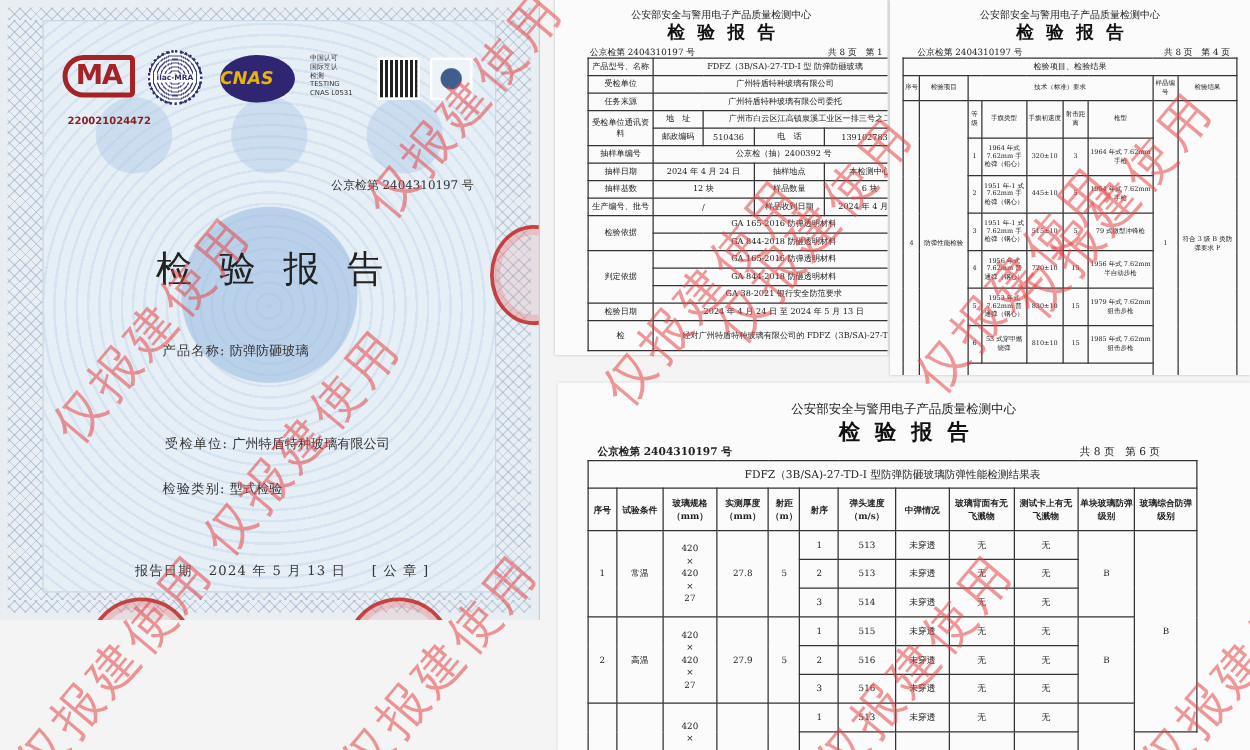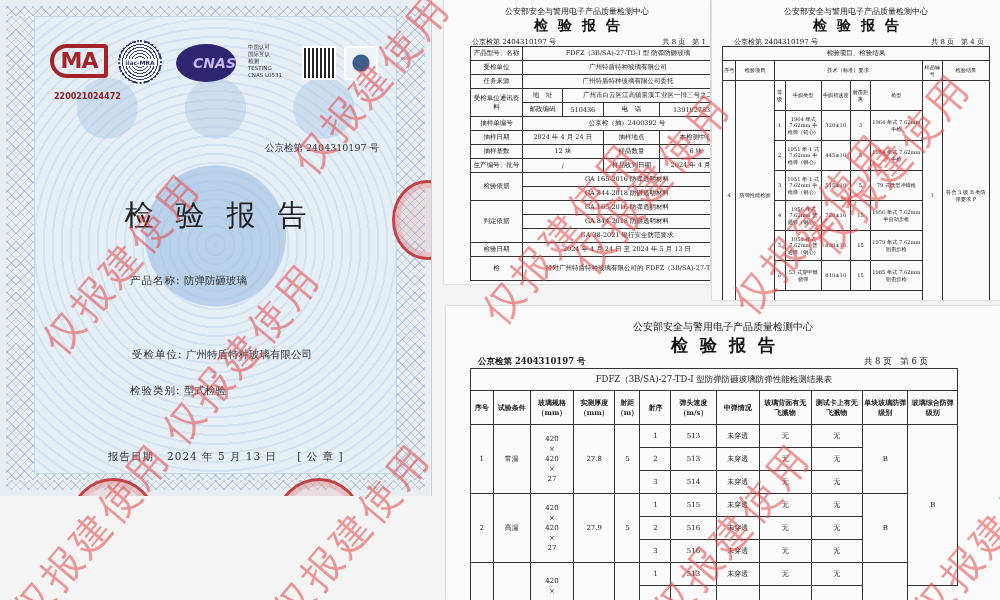--- a/index.html
+++ b/index.html
@@ -47,23 +47,23 @@
   .logo-ilac {
     position: absolute; left: 68px; top: 0; width: 44px; height: 44px; border-radius: 50%;
     border: 2px dotted #2d2f6e;
     background: repeating-radial-gradient(circle, #fff 0 2px, #3c3f82 2px 3px);
     display: flex; align-items: center; justify-content: center;
   }
   .logo-ilac span { background: #fff; color: #2d2f6e; font-size: 6px; font-weight: bold;
     font-family: "DejaVu Sans", sans-serif; padding: 0 1px; }
   .logo-cnas {
     position: absolute; left: 126px; top: 4px; width: 60px; height: 38px; border-radius: 50%;
-    background: #2f2570; color: #c4b5fd;
+    background: #2f2570; color: #eab308;
     font-family: "DejaVu Sans", sans-serif; font-weight: bold; font-style: italic;
-    font-size: 14px; line-height: 38px; text-align: right;
+    font-size: 14px; line-height: 38px; text-align: left;
   }
   .logo-cnas-text {
     position: absolute; left: 198px; top: 4px; font-size: 5.5px; line-height: 7px;
     color: #333; font-family: "DejaVu Sans", sans-serif;
   }
   .qr {
     position: absolute; top: 6px; width: 34px; height: 34px;
     border: 2px solid #fff;
     background:
       repeating-linear-gradient(90deg, #222 0 2px, #fff 2px 4px),

